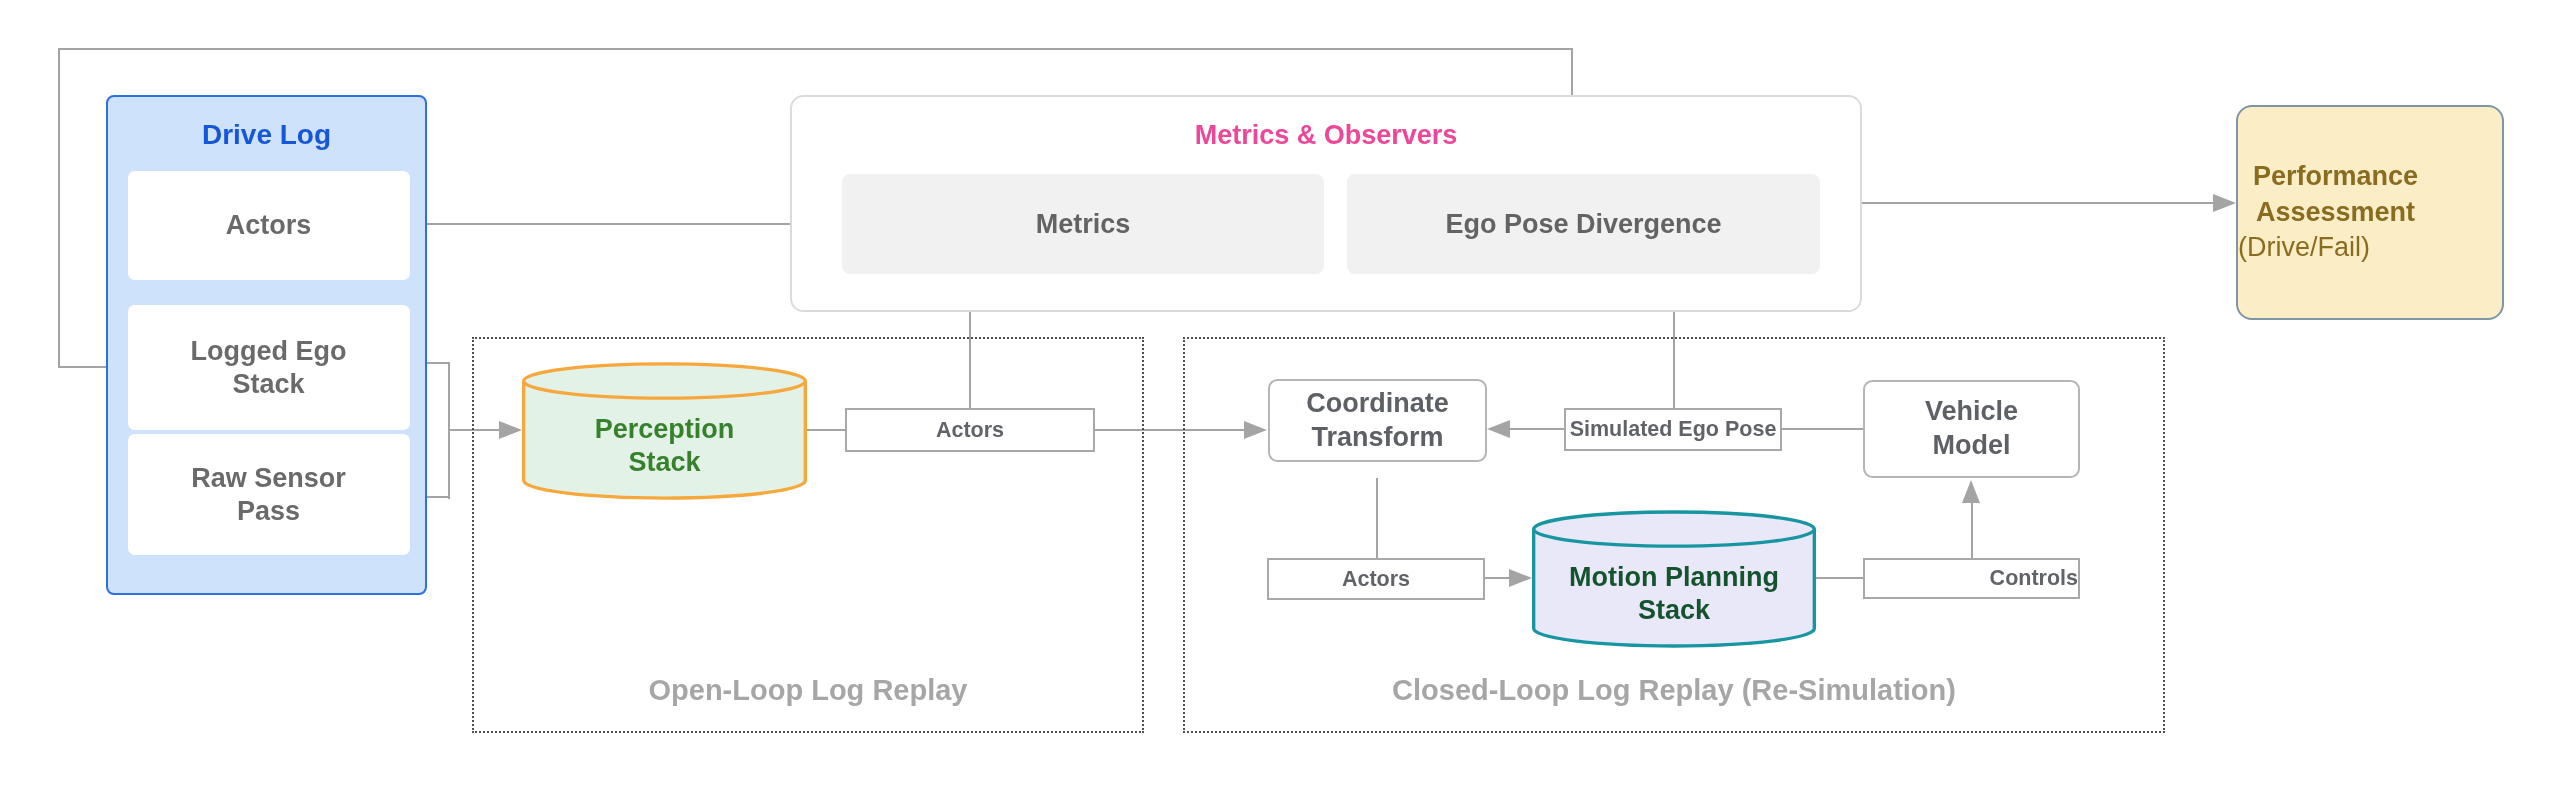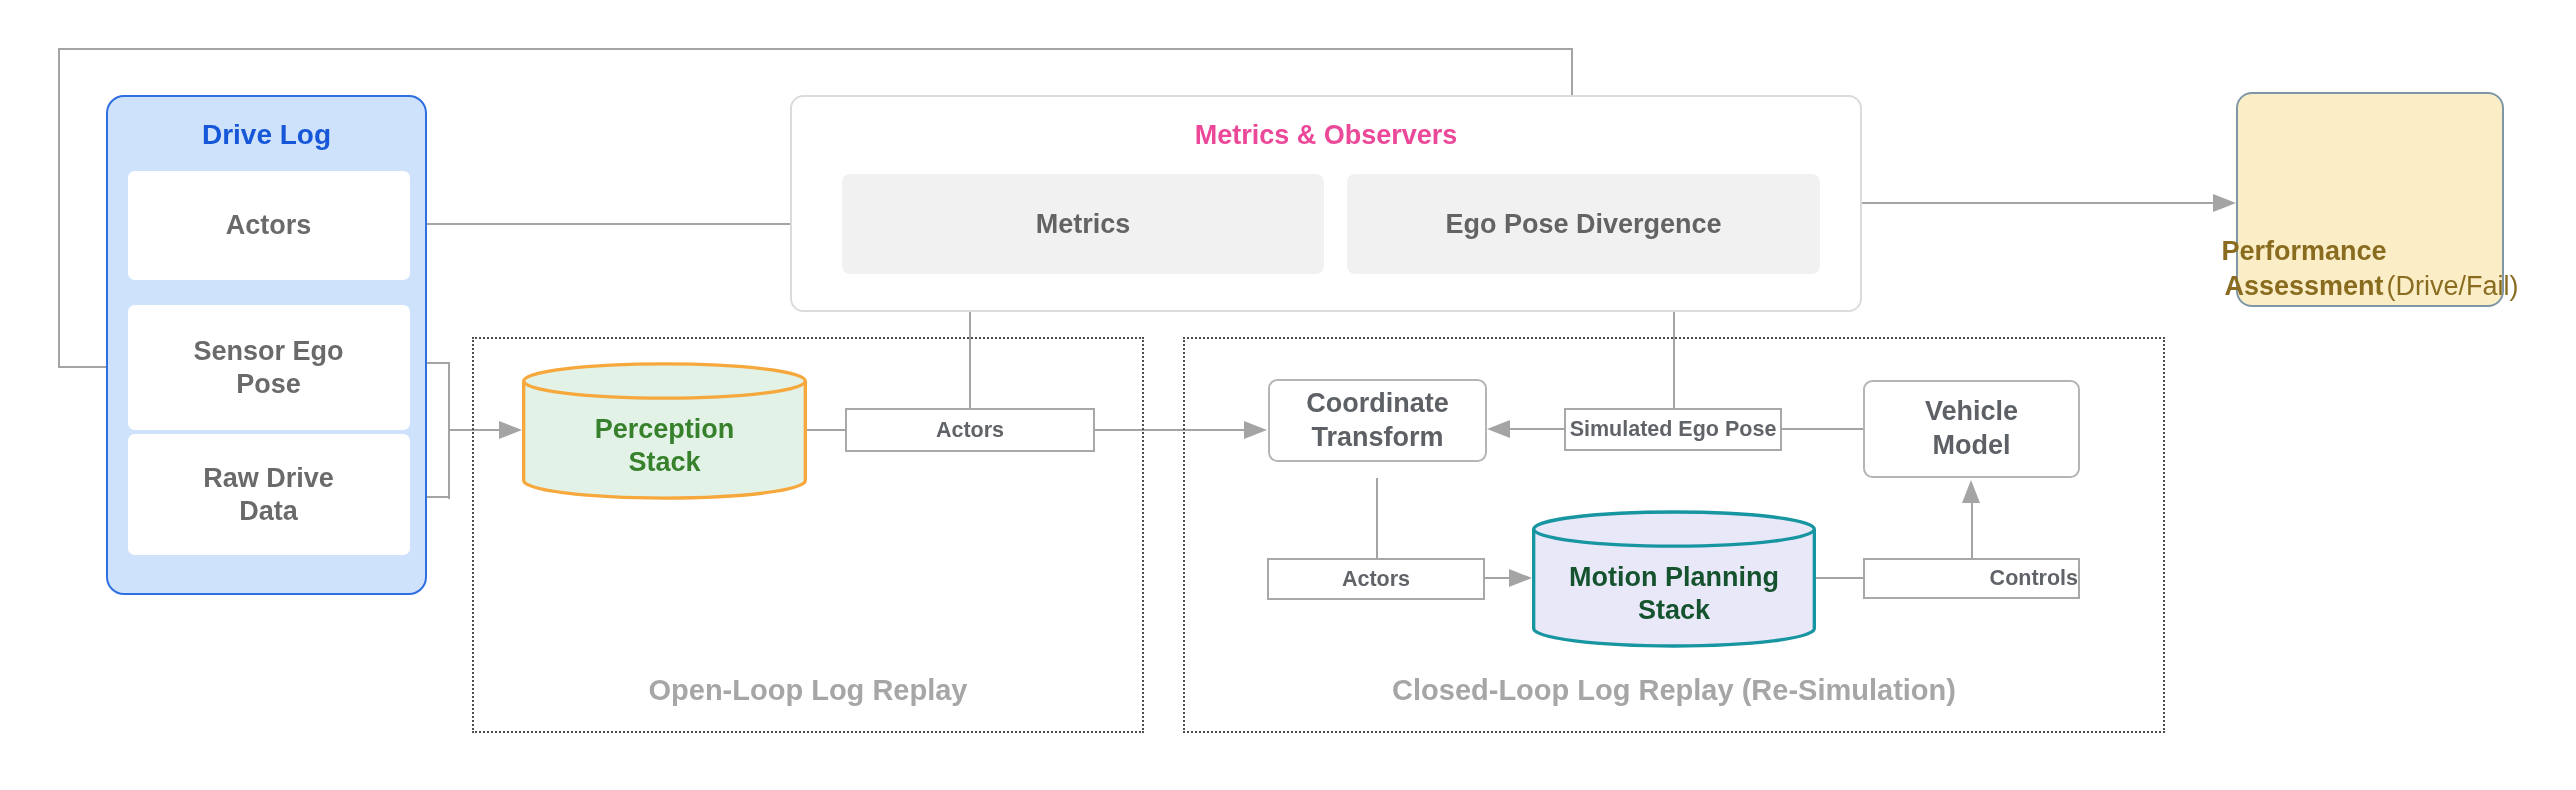--- a/index.html
+++ b/index.html
@@ -18,30 +18,30 @@
   .ah{position:absolute;width:0;height:0;}
   .ah-r{border-top:9.4px solid transparent;border-bottom:9.4px solid transparent;border-left:23px solid var(--line);}
   .ah-l{border-top:9.4px solid transparent;border-bottom:9.4px solid transparent;border-right:23px solid var(--line);}
   .ah-u{border-left:9.4px solid transparent;border-right:9.4px solid transparent;border-bottom:23px solid var(--line);}
   .ah-d{border-left:9.4px solid transparent;border-right:9.4px solid transparent;border-top:23px solid var(--line);}
   
   .node{position:absolute;box-sizing:border-box;display:flex;align-items:center;justify-content:center;text-align:center;}
   .small-box{border:2px solid #a8a8a8;background:#fff;color:#606468;font-weight:bold;font-size:21.5px;}
   .round-box{border:2px solid #b5b5b5;border-radius:9.4px;background:#fff;color:#5d6165;font-weight:bold;font-size:27px;line-height:1.25;}
   
-  .drive-log{position:absolute;left:106px;top:95px;width:321px;height:500px;background:#cfe2fb;border:2px solid #2e6fe1;border-radius:18px;box-sizing:border-box;}
+  .drive-log{position:absolute;left:106px;top:95px;width:321px;height:500px;background:#cfe2fb;border:2px solid #2e6fe1;border-radius:8px;box-sizing:border-box;}
   .drive-title{position:absolute;left:0;right:0;top:21.5px;text-align:center;color:#1657d9;font-weight:bold;font-size:28px;}
   .dl-item{position:absolute;left:19.5px;width:282px;background:#ffffff;border-radius:6.7px;display:flex;align-items:center;justify-content:center;text-align:center;color:#6a6a6a;font-weight:bold;font-size:27px;line-height:1.22;}
   .dl-item span{display:inline-block;max-width:181px;}
   
   .mo{position:absolute;left:790px;top:95px;width:1072px;height:217px;background:#ffffff;border:2px solid #dbdbdb;border-radius:13.4px;box-sizing:border-box;}
   .mo-title{position:absolute;left:0;right:0;top:23px;text-align:center;color:#ec4899;font-weight:bold;font-size:27px;}
   .mo-box{position:absolute;top:77px;height:100px;background:#f1f1f2;border-radius:8px;display:flex;align-items:center;justify-content:center;color:#636363;font-weight:bold;font-size:27px;}
   
-  .pa{position:absolute;left:2236px;top:92px;width:268px;height:215px;background:#fbeec7;border:2px solid #7e96a6;border-radius:16px;box-sizing:border-box;display:flex;align-items:flex-end;justify-content:center;color:#8a6c20;text-align:center;}
+  .pa{position:absolute;left:2236px;top:105px;width:268px;height:215px;background:#fbeec7;border:2px solid #7e96a6;border-radius:16px;box-sizing:border-box;display:flex;flex-direction:column;align-items:flex-start;justify-content:center;color:#8a6c20;text-align:center;}
   .pa-title{font-weight:bold;font-size:27px;line-height:1.32;max-width:195px;}
   .pa-sub{font-weight:normal;font-size:27px;line-height:1.32;}
   
   .dotted{position:absolute;border:2px dotted #4f4f4f;box-sizing:border-box;}
   .dotted-label{position:absolute;left:0;right:0;bottom:24px;text-align:center;color:#a6a6a6;font-weight:bold;font-size:29px;}
   
   .cyl{position:absolute;}
   .cyl svg{position:absolute;left:0;top:0;}
   .cyl-label{position:absolute;left:0;right:0;top:36px;bottom:5.4px;display:flex;align-items:center;justify-content:center;text-align:center;font-weight:bold;font-size:27px;line-height:1.22;}
   .cyl-label span{display:inline-block;}
@@ -98,24 +98,24 @@
 
   <div class="seg" style="left:1971px;top:502px;width:2px;height:57px;"></div>
   <div class="ah ah-u" style="left:1962px;top:480px;"></div>
 
   <div class="drive-log">
     <div class="drive-title">Drive Log</div>
     <div class="dl-item" style="top:74px;height:109px;">
       <span>Actors</span>
     </div>
     <div class="dl-item" style="top:208px;height:125px;">
-      <span>Sensor Ego Pose</span>
+      <span>Logged Ego Stack</span>
     </div>
     <div class="dl-item" style="top:337px;height:121px;">
-      <span>Raw Drive Data</span>
+      <span>Raw Sensor Pass</span>
     </div>
   </div>
 
   <div class="mo">
     <div class="mo-title">Metrics &amp; Observers</div>
     <div class="mo-box" style="left:50px;width:482px;">
       <span>Metrics</span>
     </div>
     <div class="mo-box" style="left:555px;width:473px;">
       <span>Ego Pose Divergence</span>

